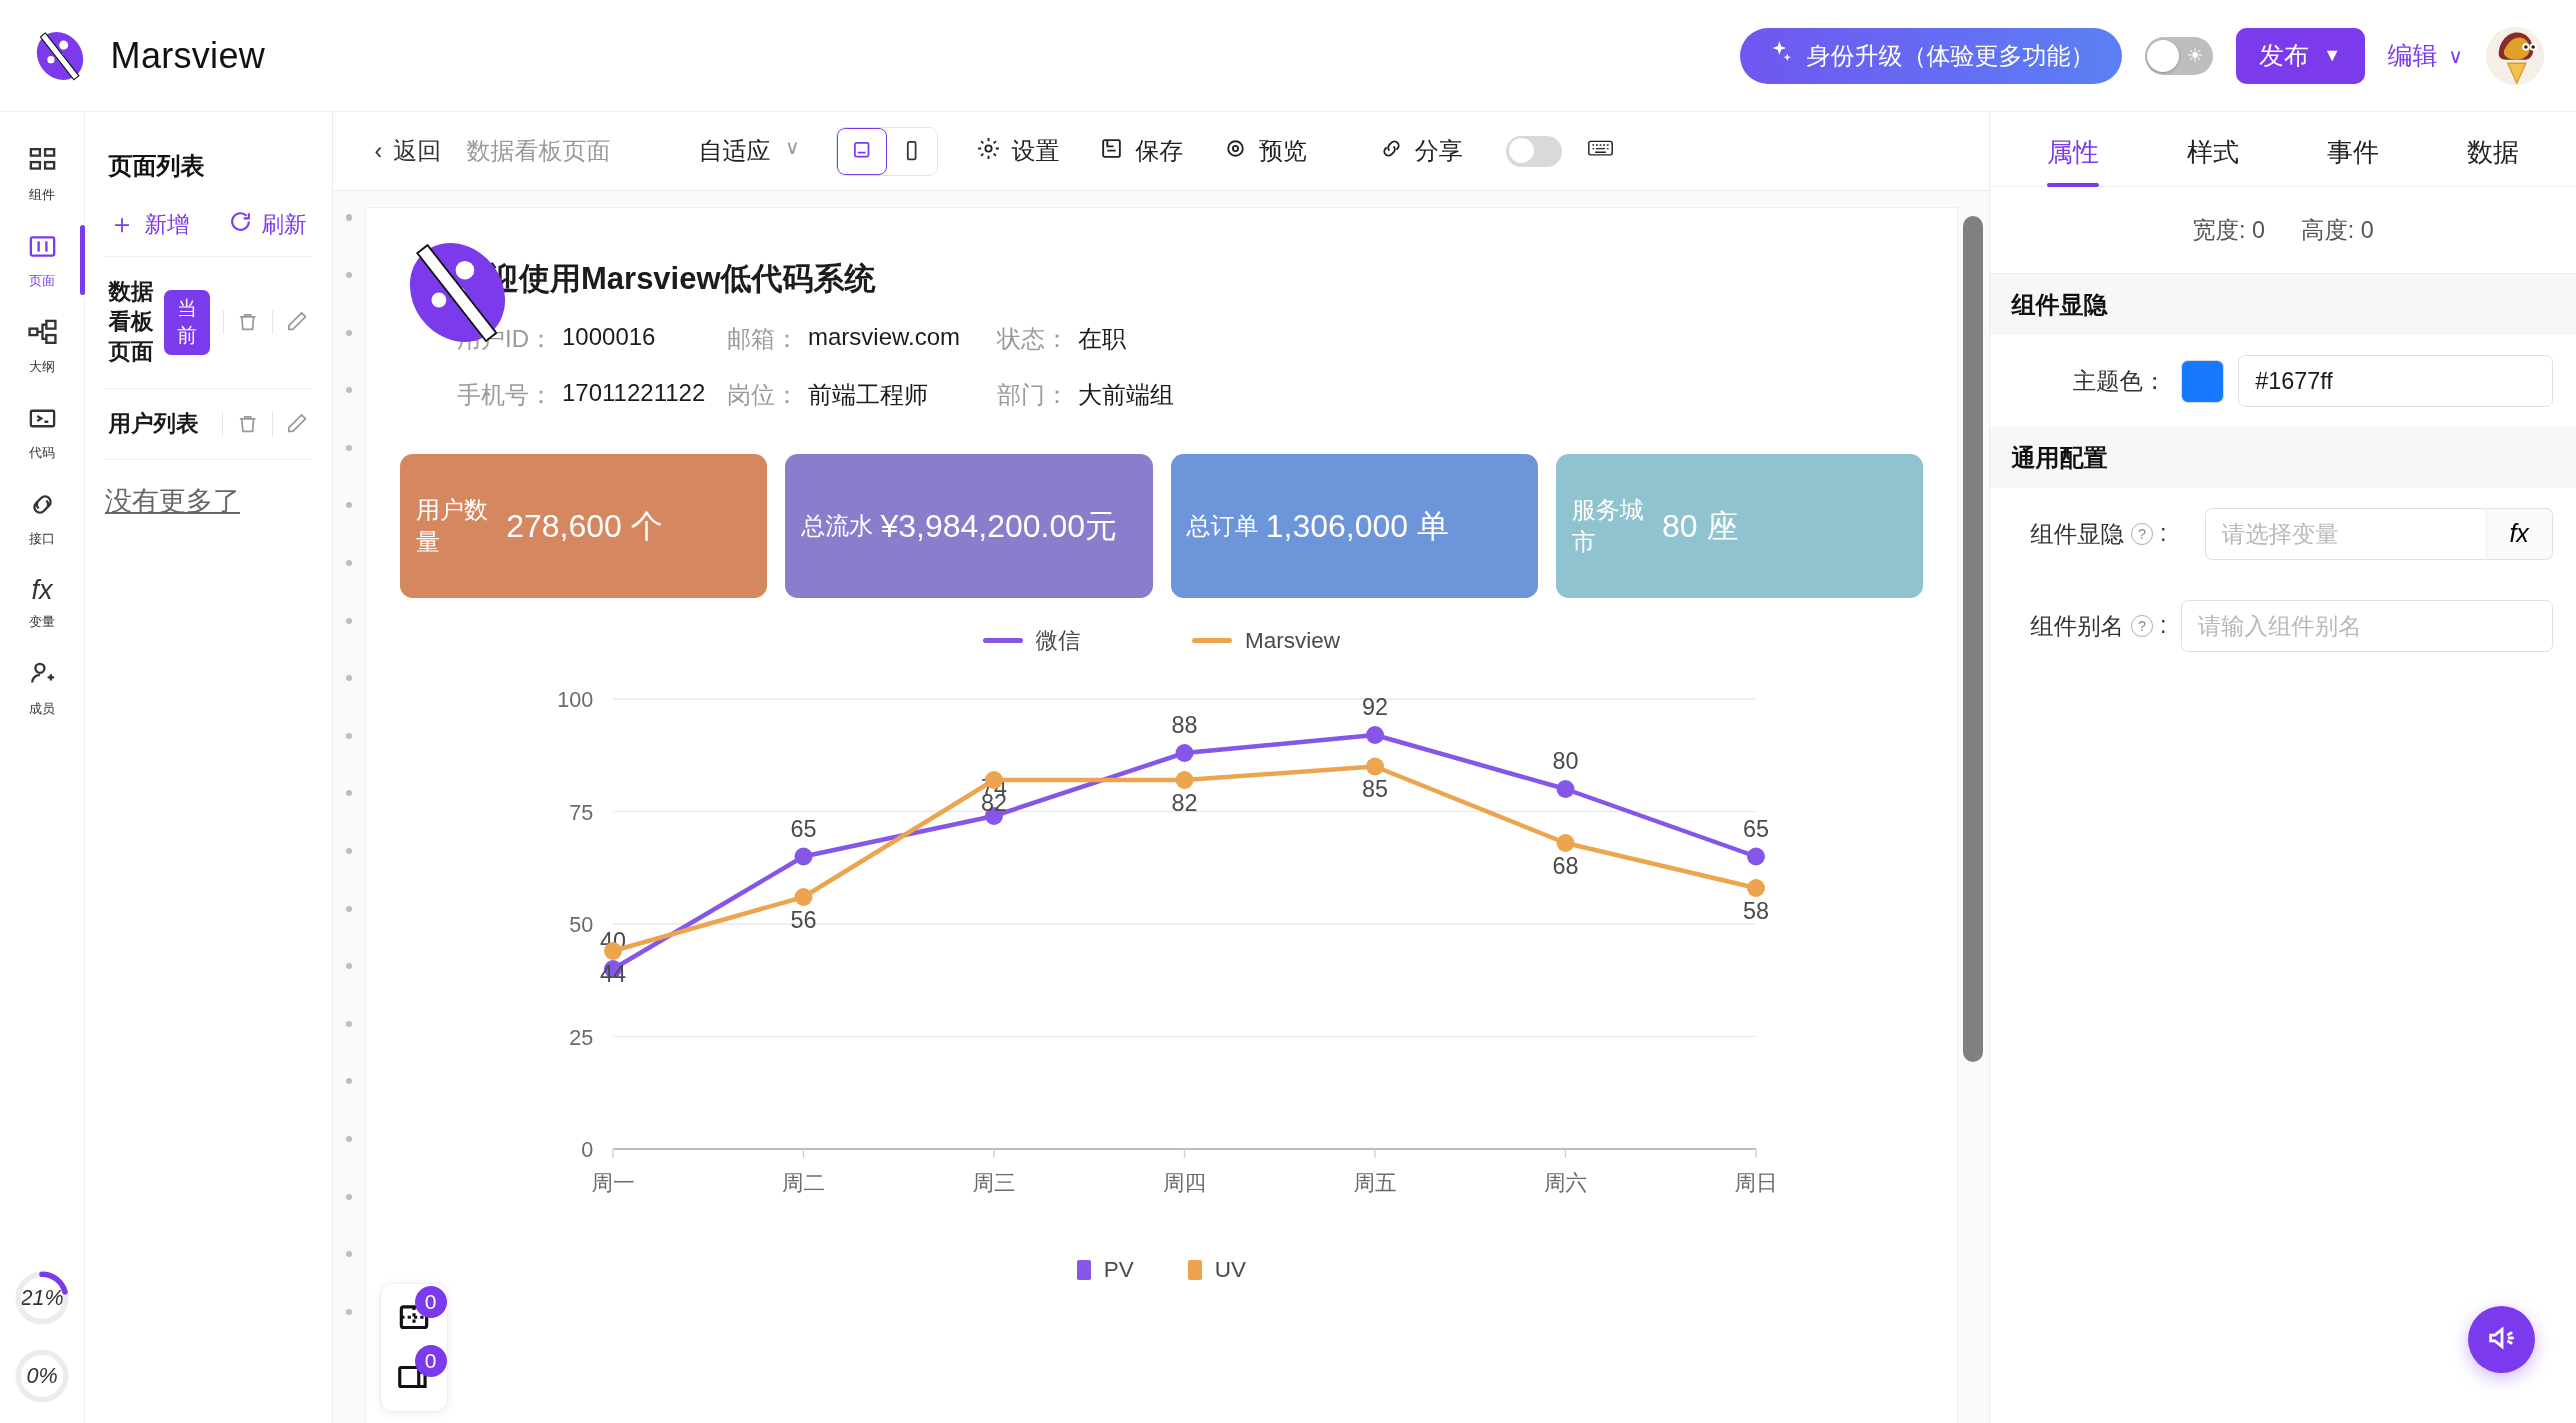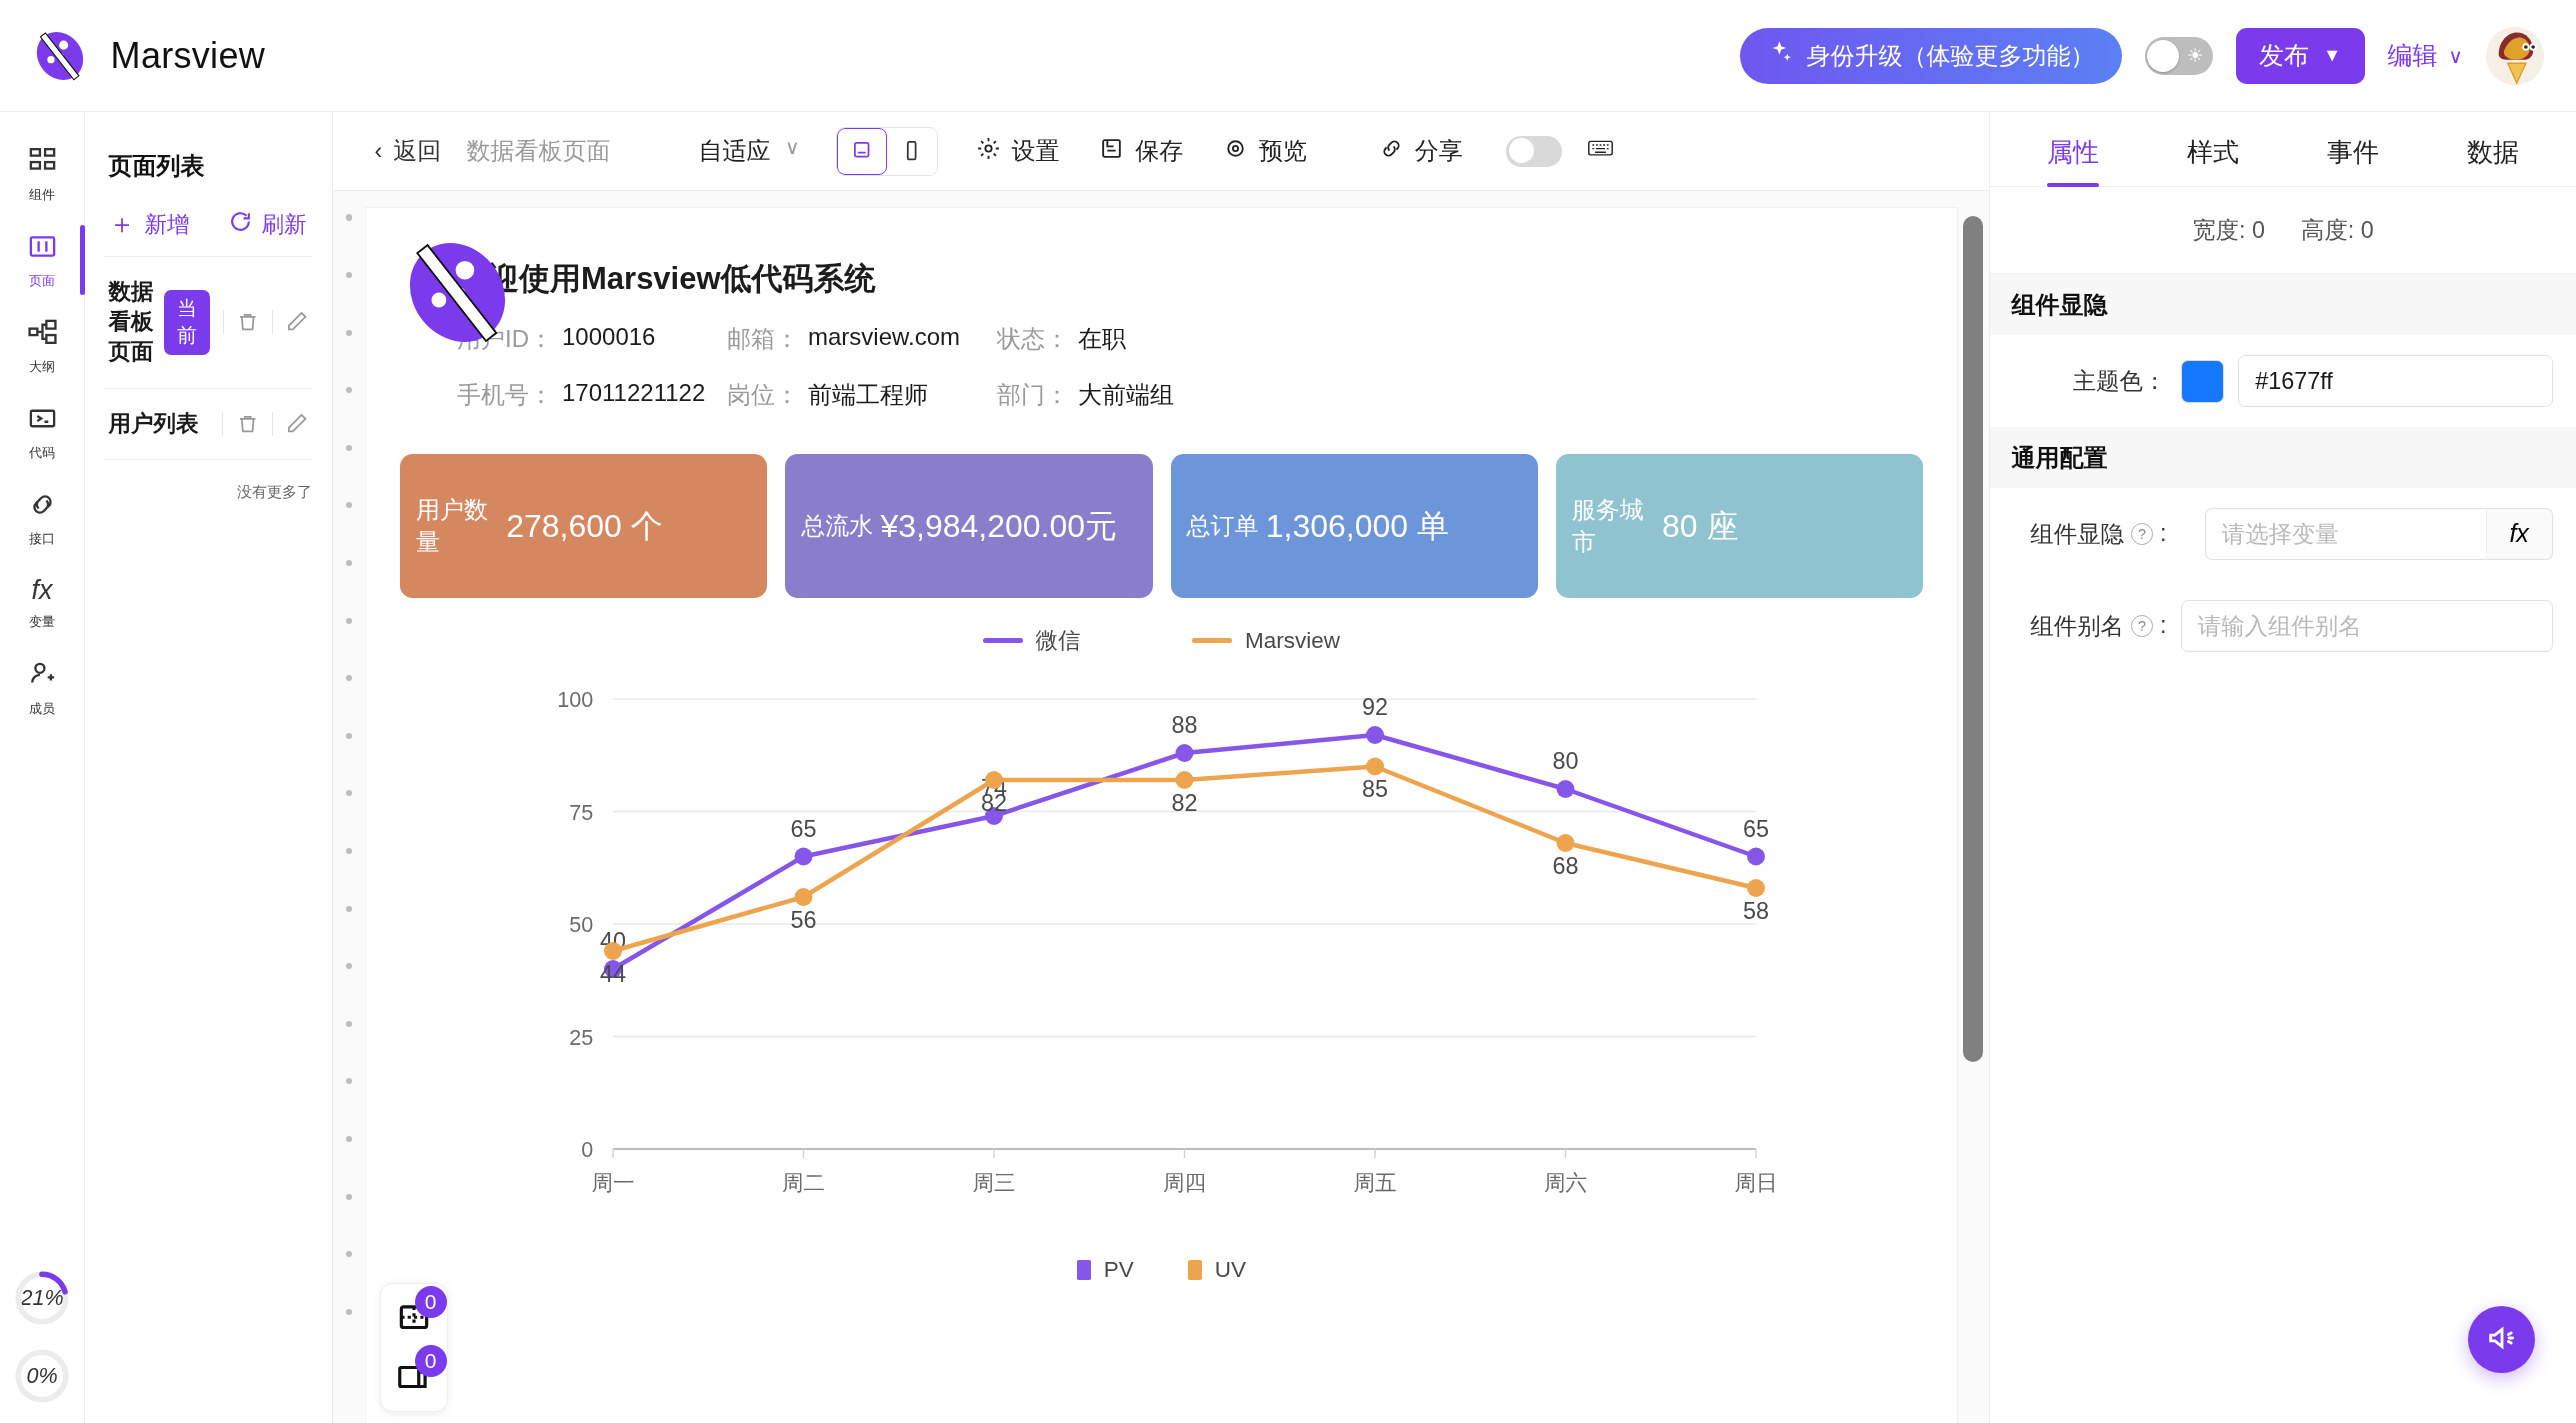--- a/index.html
+++ b/index.html
@@ -77,21 +77,21 @@
   .pl-row {
     border-top:0.9px solid #eeeeee; padding:20px 3.6px; display:flex; align-items:center; gap:9px;
   }
   .pl-name { font-size:22.5px; font-weight:bold; color:#1a1a1a; line-height:1.35; max-width:117px; }
   .pl-right { margin-left:auto; display:flex; align-items:center; gap:12.6px; }
   .badge-cur {
     background:#7c3aed; color:#fff; font-size:20px; border-radius:7.2px; padding:5.4px 12.6px;
   }
   .pl-icn { color:#999; cursor:pointer; display:flex; }
   .pl-sep { width:0.9px; height:23.4px; background:#e4e4e4; }
-  .pl-end { border-top:0.9px solid #eeeeee; text-align:right; color:#666; font-size:15px; padding:23.4px 0; }
+  .pl-end { border-top:0.9px solid #eeeeee; text-align:left; color:#666; font-size:27px; padding:23.4px 0;text-decoration:underline; }
 
   
   .editor { flex:1; display:flex; flex-direction:column; min-width:0; background:#fafafa; }
   .toolbar {
     height:79px; flex:0 0 79px; background:#fff; border-bottom:0.9px solid #ececec;
     display:flex; align-items:center; gap:0; padding-left:21.6px;
   }
   .tb-item { display:flex; align-items:center; gap:10.8px; font-size:24px; color:#222; cursor:pointer; padding:0 20px; }
   .tb-back { color:#333; }
   .tb-title { color:#9a9a9a; font-size:24px; padding:0 16px 0 5.4px; }

